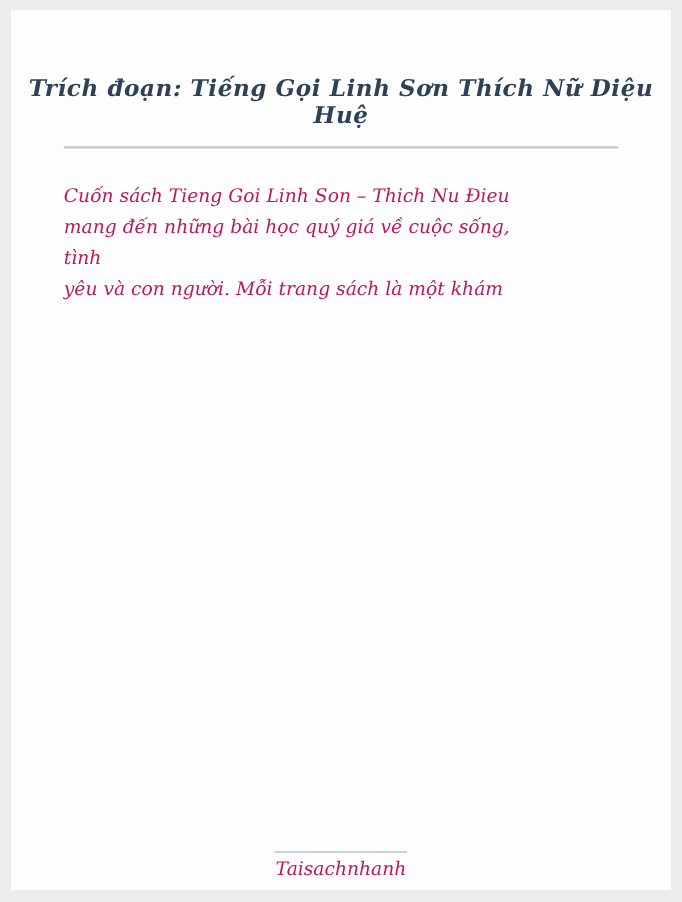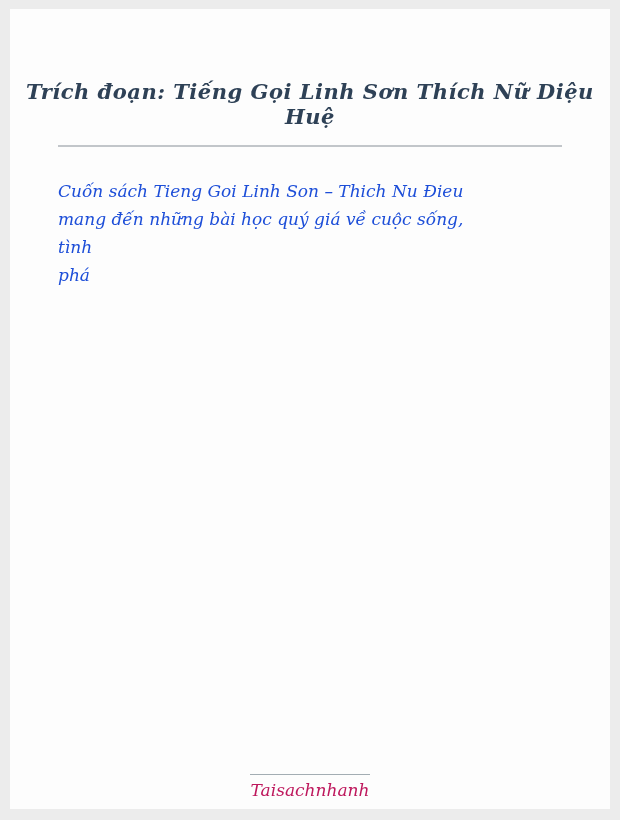--- a/index.html
+++ b/index.html
@@ -13,42 +13,42 @@
   }
   .page {
     position: absolute;
     left: 10px;
     top: 9px;
     width: 600px;
     height: 800px;
     background: #fdfdfd;
   }
   .page-title {
-    margin: 12px;
+    margin: 0;
     padding-top: 58px;
     text-align: center;
     font-family: "DejaVu Serif", serif;
     font-style: italic;
     font-weight: bold;
     font-size: 21px;
     letter-spacing: 0.5px;
     color: #2e4156;
     line-height: 1.2;
   }
   .title-divider {
     border: none;
     border-top: 2px solid #c2c6ca;
     margin: 16px 48px 0 48px;
   }
   .excerpt {
     margin: 30px 48px 4px 48px;
     font-family: "DejaVu Serif", serif;
     font-style: italic;
     font-size: 17px;
-    color: #1d4ed8;
+    color: #be185d;
   }
   .excerpt-line {
     line-height: 28px;
     white-space: nowrap;
   }
   .footer {
     position: absolute;
     left: 0;
     right: 0;
     bottom: 6px;
@@ -74,21 +74,21 @@
 <div class="page">
 
   <h1 class="page-title">Trích đoạn: Tiếng Gọi Linh Sơn Thích Nữ Diệu Huệ</h1>
 
   <hr class="title-divider">
 
   <div class="excerpt">
     <div class="excerpt-line">Cuốn sách Tieng Goi Linh Son – Thich Nu Đieu</div>
     <div class="excerpt-line">mang đến những bài học quý giá về cuộc sống,</div>
     <div class="excerpt-line">tình</div>
-    <div class="excerpt-line">phá</div>
+    <div class="excerpt-line">yêu và con người. Mỗi trang sách là một khám</div>
   </div>
 
   <div class="footer">
     <hr class="footer-divider">
     <div class="footer-brand">Taisachnhanh</div>
   </div>
 
 </div>
 
 </body></html>

